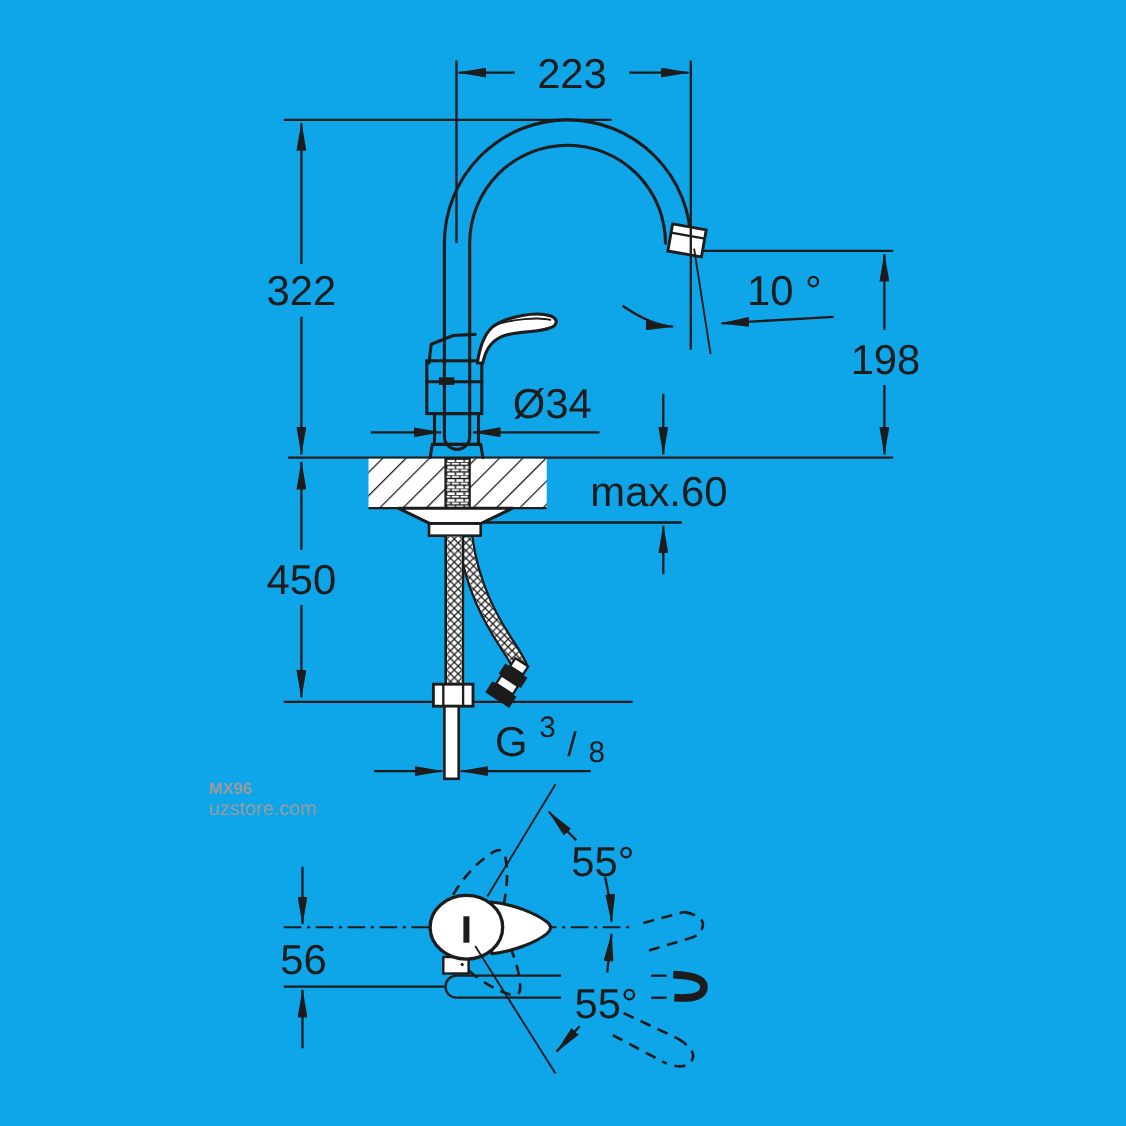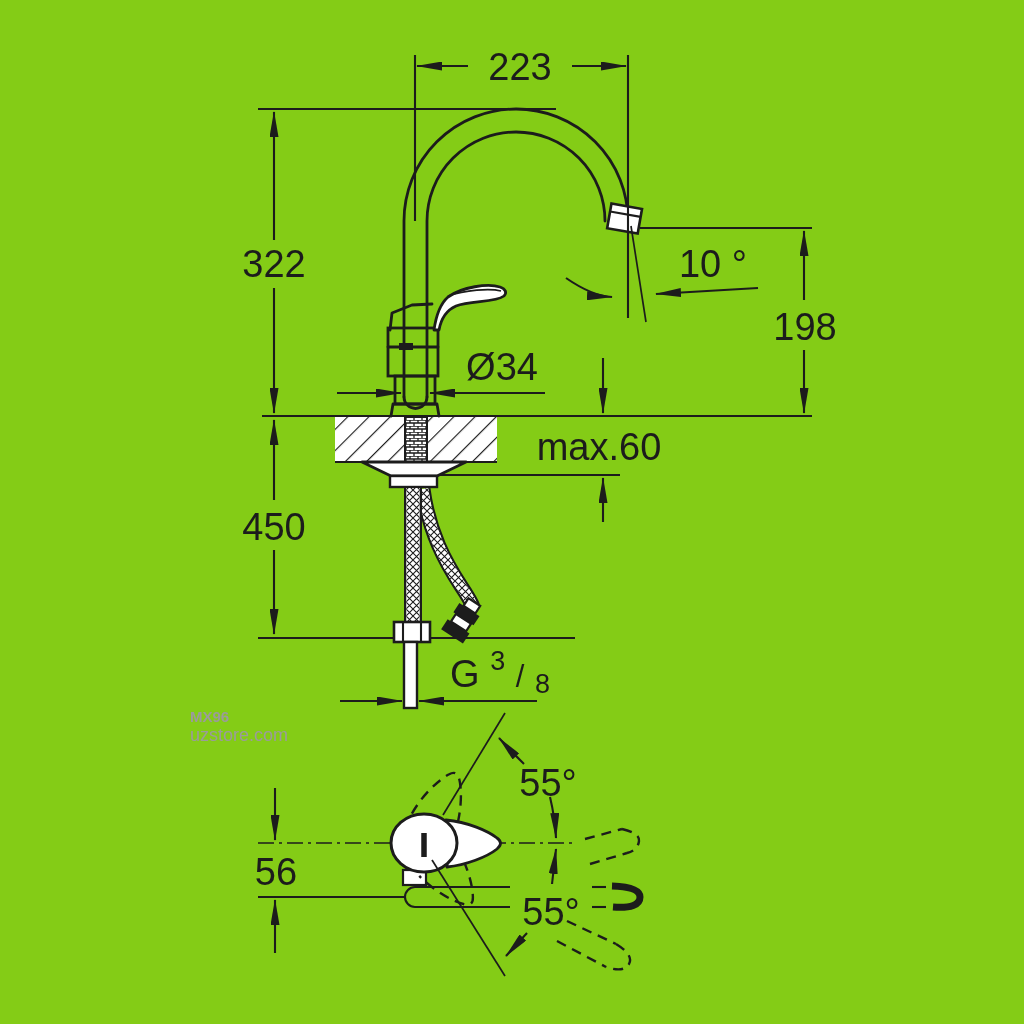--- a/index.html
+++ b/index.html
@@ -1,16 +1,16 @@
 <!DOCTYPE html>
 <html><head>
 <meta charset="utf-8">
 <style>
   html,body{margin:0;padding:0;background:#ffffff;}
-  .stage{position:relative;width:1024px;height:1024px;background:#84cc16;overflow:hidden;
+  .stage{position:relative;width:1024px;height:1024px;background:#0ea5e9;overflow:hidden;
          font-family:"Liberation Sans", sans-serif;text-align:center;}
   svg{position:absolute;left:0;top:0;}
   
   .outl{stroke:#1c1c1c;stroke-width:2.8;fill:none;stroke-linecap:round;stroke-linejoin:round;}
   .outlw{stroke:#1c1c1c;stroke-width:2.8;fill:#ffffff;stroke-linejoin:round;}
   .dim{stroke:#1c1c1c;stroke-width:2.1;fill:none;stroke-linecap:butt;}
   .thin{stroke:#1c1c1c;stroke-width:1.7;fill:none;}
   .dash{stroke:#1c1c1c;stroke-width:2.4;fill:none;stroke-dasharray:10 7;stroke-linecap:butt;}
   .cl{stroke:#1c1c1c;stroke-width:1.7;fill:none;stroke-dasharray:16 5 3 5;}
   .dimtext{font-size:38px;fill:#1c1c1c;}

